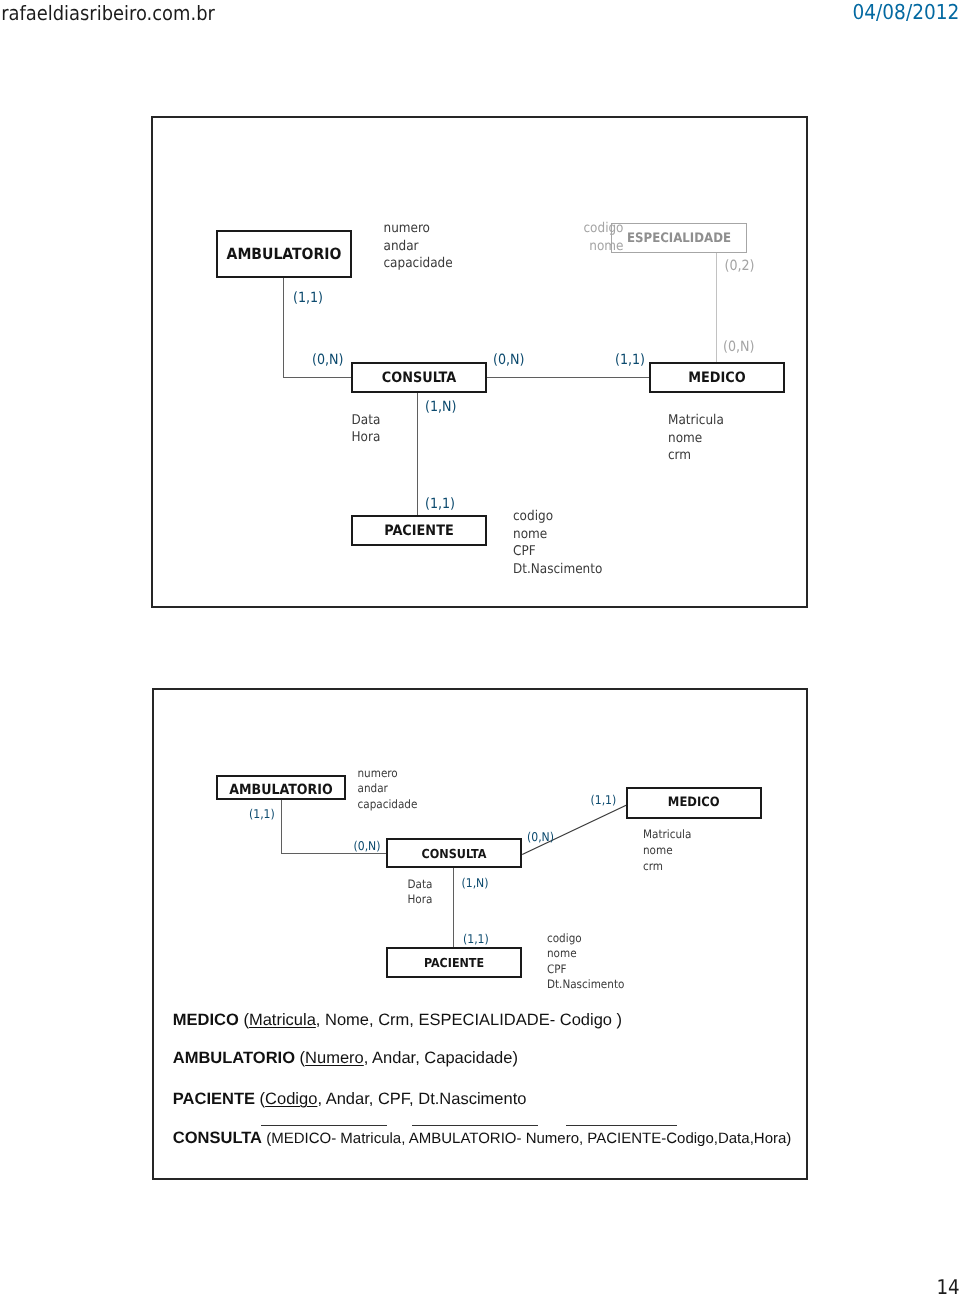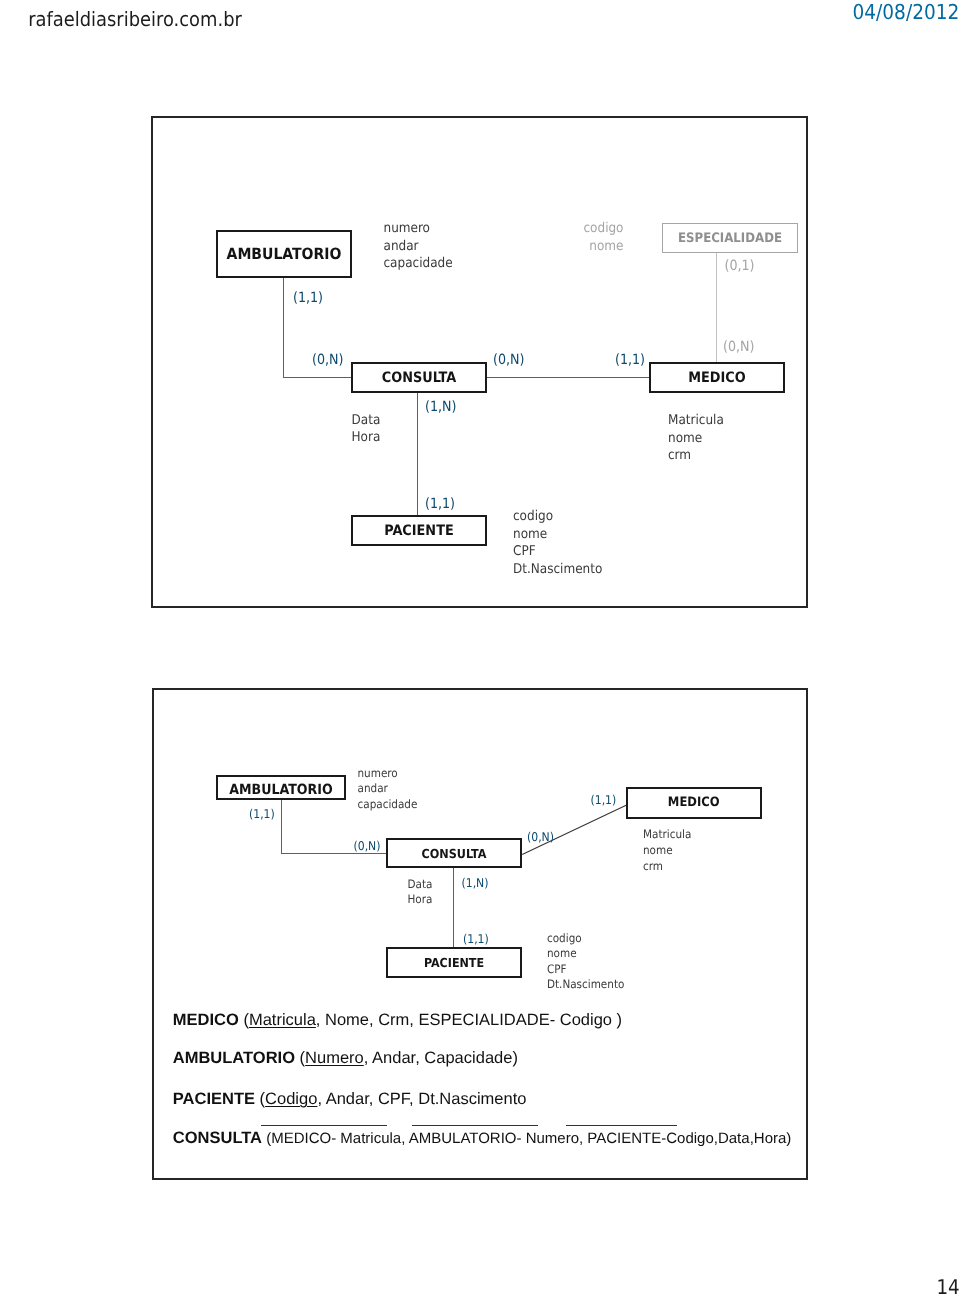--- a/index.html
+++ b/index.html
@@ -1,21 +1,21 @@
 <!DOCTYPE html>
 <html><head>
 <meta charset="utf-8">
 <title>ER Diagram Slide</title>
 <style>
   html,body{margin:0;padding:0;background:#ffffff;}
   body{width:960px;height:1296px;position:relative;overflow:hidden;
        font-family:"DejaVu Sans",sans-serif;font-stretch:condensed;color:#000;
        -webkit-font-smoothing:antialiased;text-rendering:geometricPrecision;}
 
-  #hdr-site{position:absolute;left:1.2px;top:8px;font-size:19.9px;color:#1c1c1c;padding-left:27px;}
+  #hdr-site{position:absolute;left:1.2px;top:2px;font-size:19.9px;color:#1c1c1c;}
   #hdr-date{position:absolute;left:852.5px;top:0px;font-size:20.6px;color:#0369a1;}
   #pagenum{position:absolute;left:936.5px;top:1275px;font-size:20.3px;color:#1c1c1c;}
 
   .panel{position:absolute;border:2.3px solid #262626;box-sizing:border-box;background:#fff;}
 
   .ent{position:absolute;box-sizing:border-box;border:2.4px solid #1a1a1a;background:#fff;
        display:flex;align-items:center;justify-content:center;
        font-weight:700;color:#141414;}
   .ent.ghost{border:1.6px solid #a6a6a6;color:#8f8f8f;}
 
@@ -54,26 +54,26 @@
 <div class="ln lnv ghost" style="left:716px;top:252px;height:111px;"></div>
 
 <div class="ent" style="left:216px;top:230px;width:136px;height:48px;font-size:15.6px;">AMBULATORIO</div>
 <div class="attrs" style="left:383.5px;top:220.3px;font-size:13.4px;line-height:17.6px;">
   <div>numero</div>
   <div>andar</div>
   <div>capacidade</div>
 </div>
 <div class="card" style="left:293px;top:290px;font-size:14.1px;">(1,1)</div>
 
-<div class="ent ghost" style="left:662px;top:223px;width:136px;height:30px;font-size:13.1px;">ESPECIALIDADE</div>
+<div class="ent ghost" style="left:611px;top:223px;width:136px;height:30px;font-size:13.1px;">ESPECIALIDADE</div>
 <div class="attrs ghost" style="left:530px;top:220.3px;width:93.5px;font-size:13.4px;line-height:17.6px;">
   <div>codigo</div>
   <div>nome</div>
 </div>
-<div class="card ghost" style="left:724.5px;top:258px;font-size:14.1px;">(0,1)</div>
+<div class="card ghost" style="left:724.5px;top:258px;font-size:14.1px;">(0,2)</div>
 <div class="card ghost" style="left:723px;top:339px;font-size:14.1px;">(0,N)</div>
 
 <div class="ent" style="left:351px;top:362px;width:136px;height:31px;font-size:14.3px;">CONSULTA</div>
 <div class="card" style="left:312px;top:352px;font-size:14.1px;">(0,N)</div>
 <div class="card" style="left:493px;top:352px;font-size:14.1px;">(0,N)</div>
 <div class="attrs" style="left:351.5px;top:411.5px;font-size:13.4px;line-height:17.8px;">
   <div>Data</div>
   <div>Hora</div>
 </div>
 <div class="card" style="left:425px;top:399px;font-size:14.1px;">(1,N)</div>

